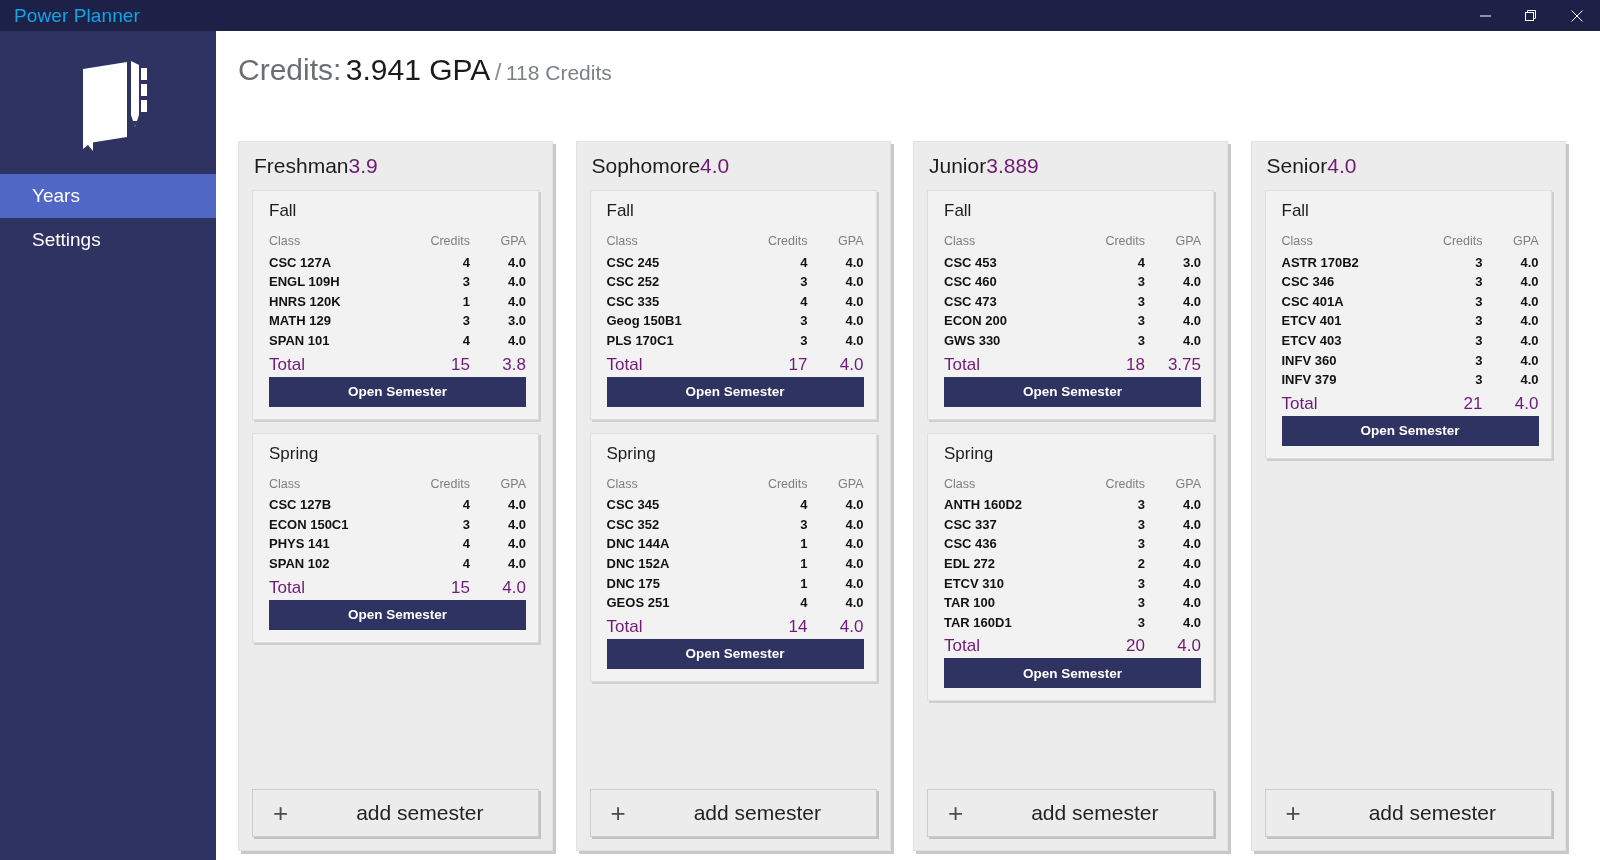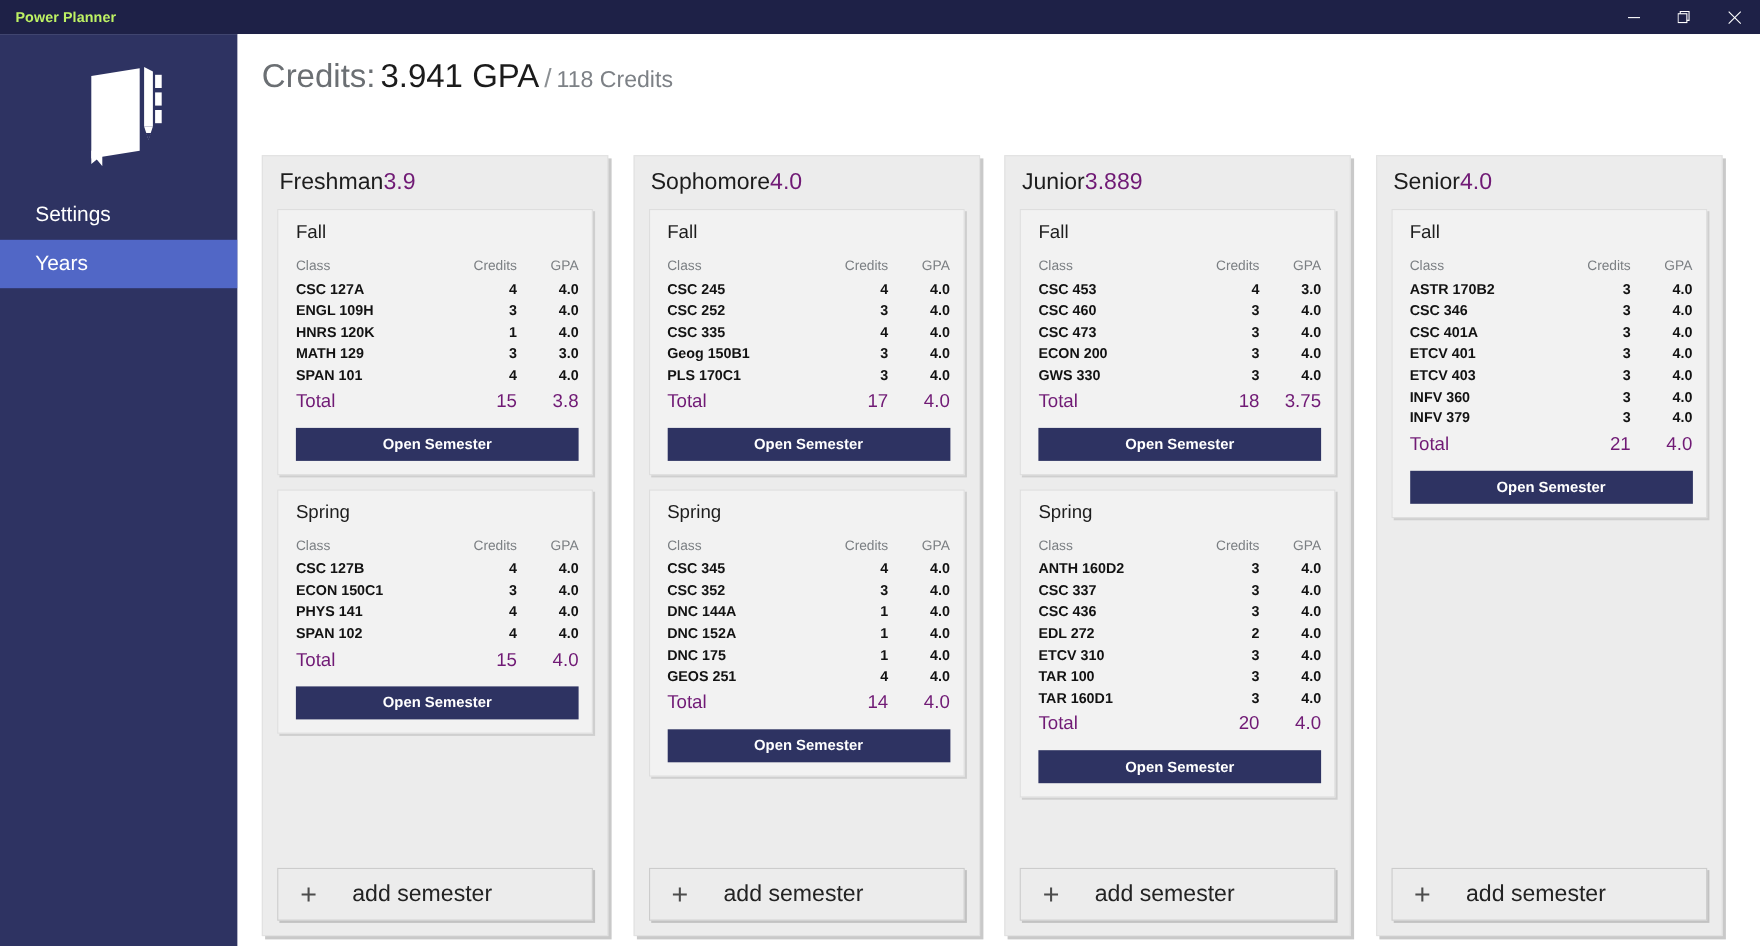--- a/index.html
+++ b/index.html
@@ -11,22 +11,22 @@
   }
   #app { position: relative; width: 1600px; height: 860px; background: #ffffff; }
 
   
   .titlebar {
     position: absolute; top: 0; left: 0; width: 1600px; height: 31px;
     background: #1e2147;
     display: flex; align-items: center;
   }
   .titlebar-title {
-    color: #bef264; font-size: 13px; margin-left: 14px;
-    letter-spacing: .1px; white-space: nowrap; font-weight: bold;
+    color: #0ea5e9; font-size: 19px; margin-left: 14px;
+    letter-spacing: .1px; white-space: nowrap;
   }
   .titlebar-spacer { flex: 1; }
   .winbtn {
     width: 46px; height: 31px; display: flex; align-items: center; justify-content: center;
   }
   .winbtn svg { display: block; }
 
   
   .sidebar {
     position: absolute; top: 31px; left: 0; width: 216px; height: 829px;
@@ -96,37 +96,37 @@
   table.grades th.num, table.grades td.num { text-align: right; }
   table.grades td { font-size: 13px; font-weight: 700; color: #121212; }
   table.grades tr.total td {
     font-size: 17px; font-weight: 400; color: #701a75;
     padding-top: 2px; line-height: 24px;
   }
   .col-credits { width: 74px; }
   .col-gpa { width: 56px; }
 
   .open-sem {
-    margin-top: 12px; height: 30px; width: 100%;
+    height: 30px; width: 100%;
     background: #2e3362; color: #ffffff;
     font-size: 13.5px; font-weight: 700;
     display: flex; align-items: center; justify-content: center;
     border: none; font-family: inherit;
   }
 
   .add-sem {
     margin-top: auto; height: 48px; width: 100%;
     background: #ececec; border: 1px solid #cccccc;
     box-shadow: 2px 2px 0 0 #c2c2c2;
     display: flex; align-items: center; gap: 32px;
     padding-left: 20px;
     font-family: inherit;
   }
   .add-plus { font-size: 26px; font-weight: 300; color: #4c4c4c; line-height: 1; }
-  .add-label { font-size: 21px; font-weight: 300; color: #232323; }
+  .add-label { font-size: 21px; font-weight: 300; color: #232323; margin-left: 36px; }
 </style>
 </head>
 <body>
 
 <div id="app">
 
   <div class="titlebar">
     <span class="titlebar-title">Power Planner</span>
     <div class="titlebar-spacer"></div>
     <div class="winbtn">
@@ -159,25 +159,25 @@
         <polygon points="62,60 70,60 66,72" fill="#ffffff"></polygon>
         <polygon points="63.5,66 68.5,66 66,72" fill="#2e3362"></polygon>
 
         <rect x="72" y="13" width="8" height="12" fill="#ffffff"></rect>
         <rect x="72" y="29" width="8" height="12" fill="#ffffff"></rect>
         <rect x="72" y="45" width="8" height="12" fill="#ffffff"></rect>
 
         <polygon points="14,82 24,80 24,96 19,90 14,94" fill="#ffffff"></polygon>
       </svg>
     </div>
+    <div class="nav-item active">
+      <span>Years</span>
+    </div>
     <div class="nav-item">
       <span>Settings</span>
-    </div>
-    <div class="nav-item active">
-      <span>Years</span>
     </div>
   </div>
 
   <div class="main">
     <div class="overall">
       <span class="ov-label">Credits:</span>
       <span class="ov-gpa">3.941 GPA</span>
       <span class="ov-slash">/</span>
       <span class="ov-credits">118 Credits</span>
     </div>

